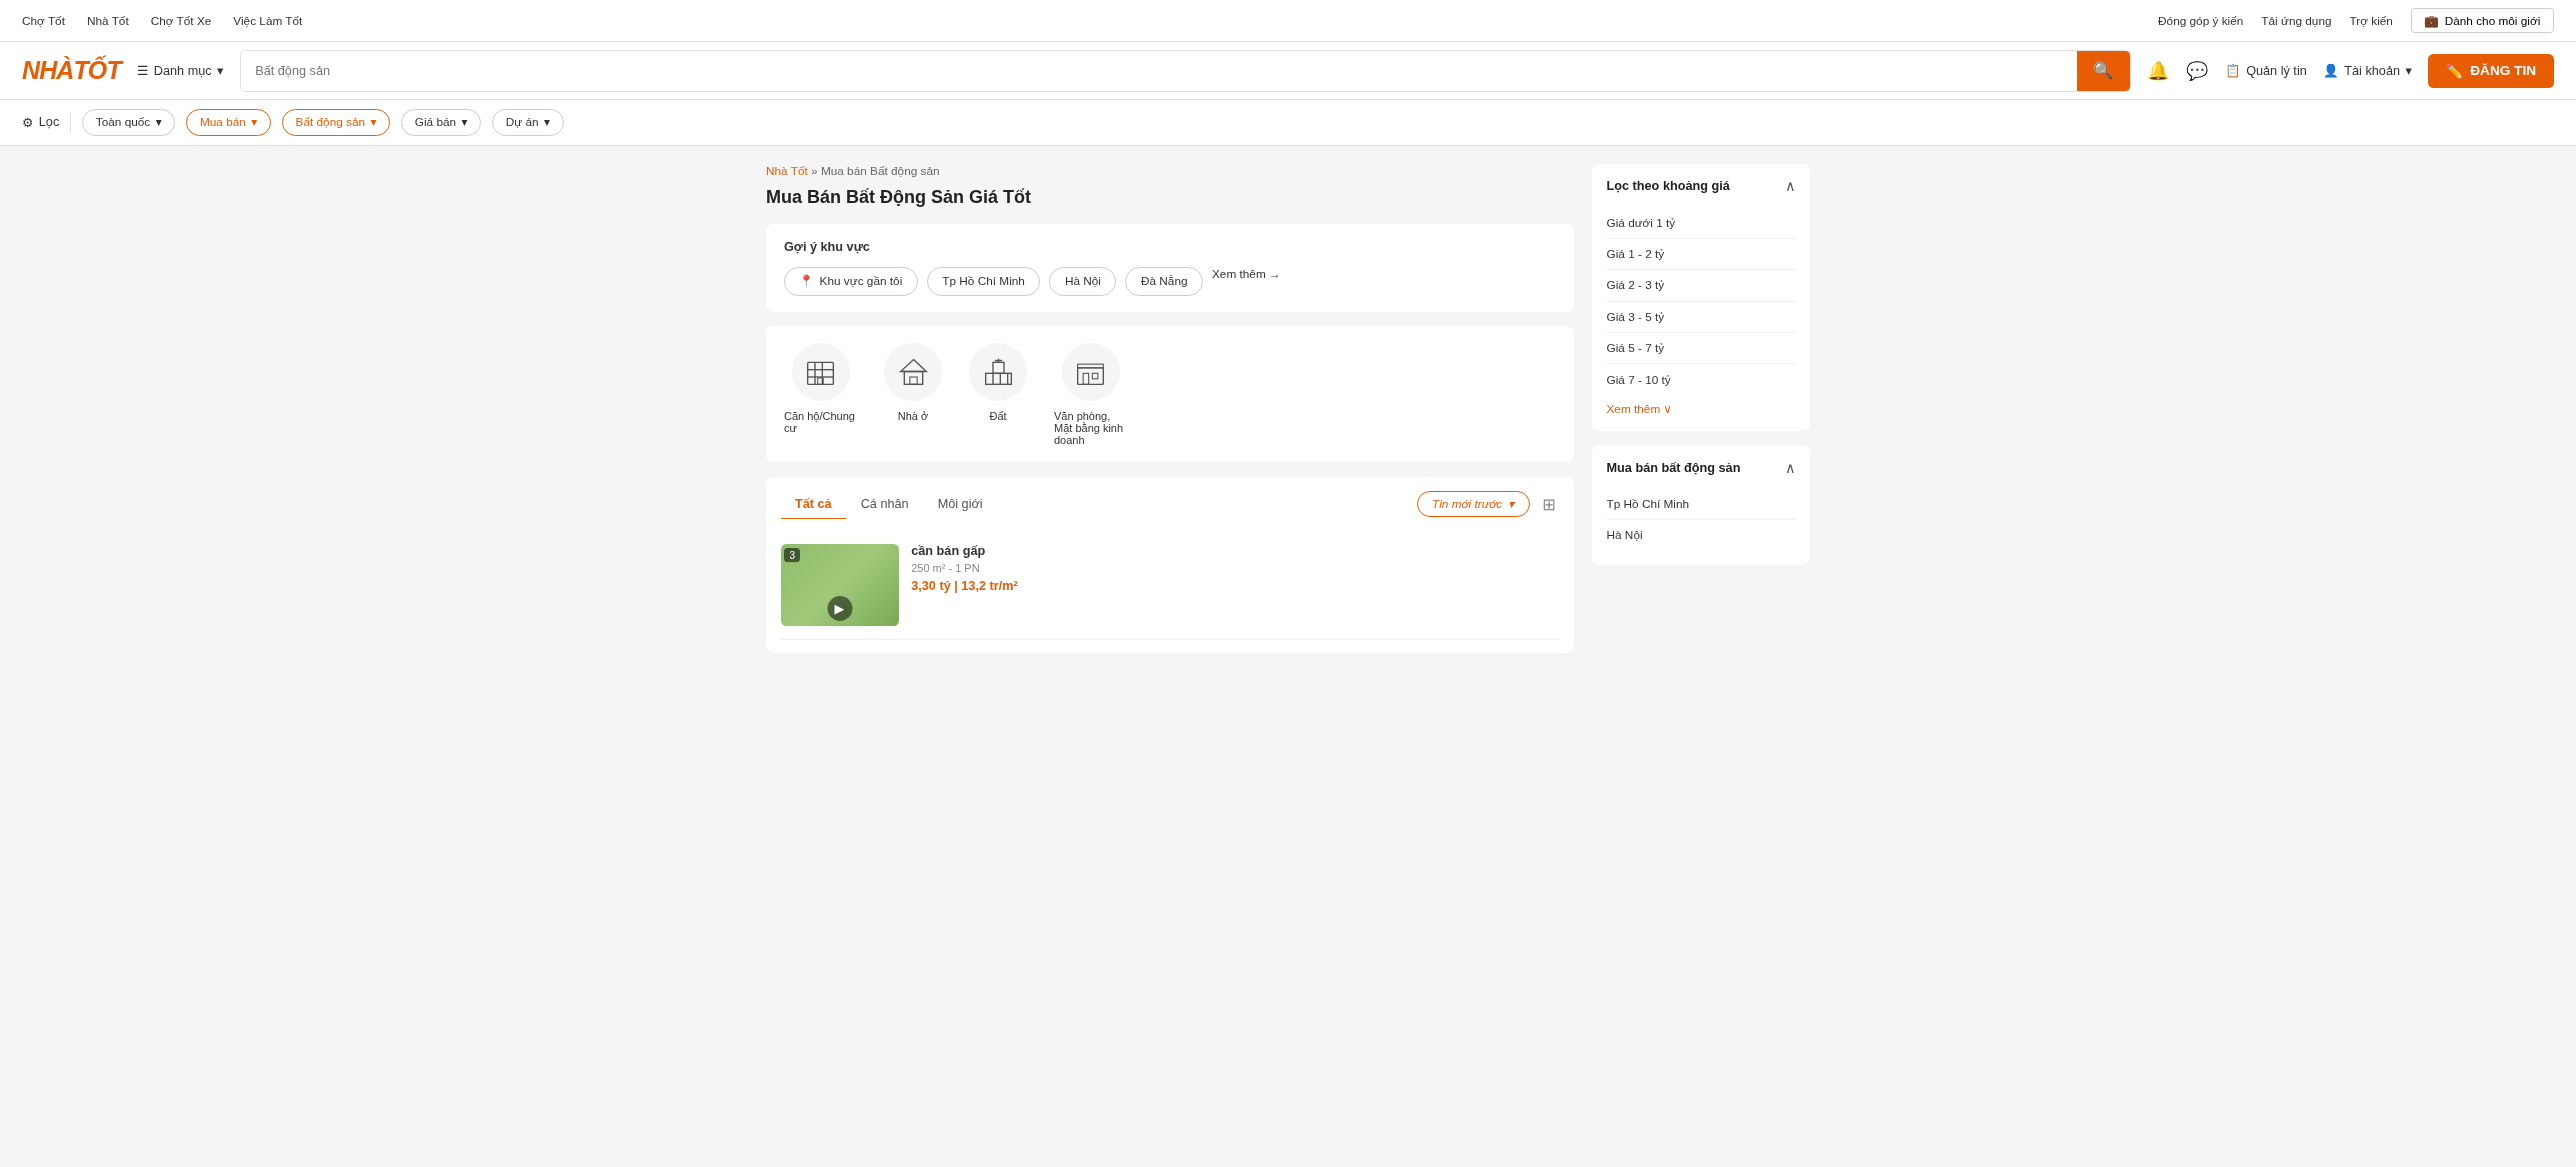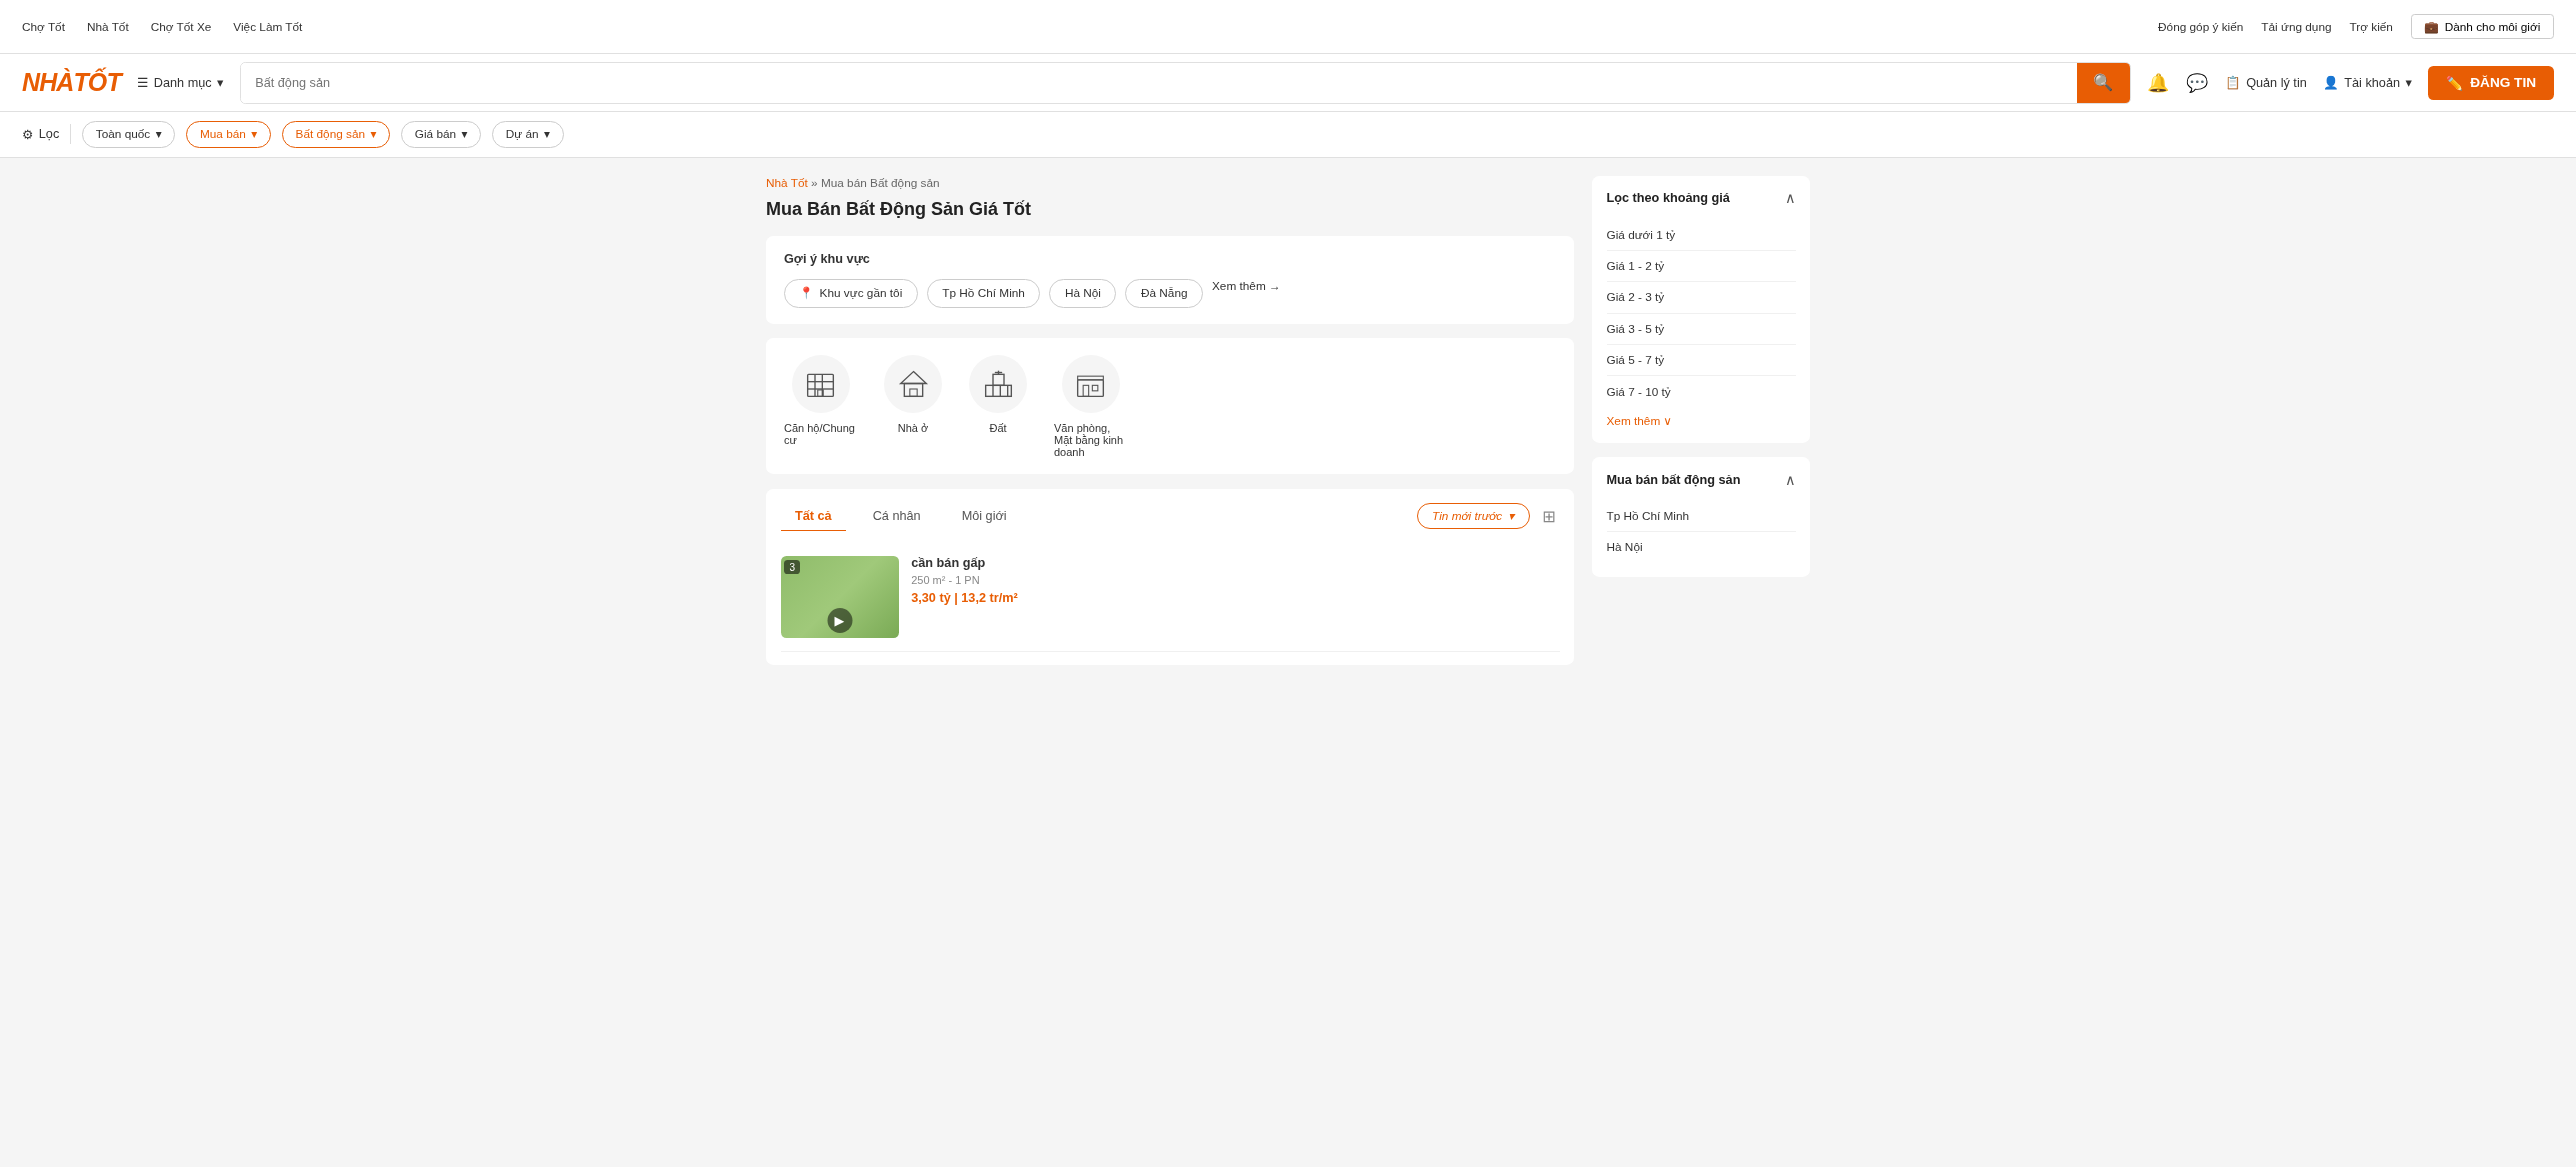--- a/index.html
+++ b/index.html
@@ -6,21 +6,21 @@
     body { font-family: Arial, sans-serif; background: #f5f5f5; font-size: 12.7px; color: #333; }
 
     
     .top-nav {
       background: #fff;
       border-bottom: 0.9px solid #e0e0e0;
       padding: 0 22px;
       display: flex;
       align-items: center;
       justify-content: space-between;
-      height: 54px;
+      height: 42px;
     }
     .top-nav-left { display: flex; gap: 22px; align-items: center; }
     .top-nav-left a { text-decoration: none; color: #333; font-size: 11.8px; }
     .top-nav-right { display: flex; gap: 18px; align-items: center; }
     .top-nav-right a { text-decoration: none; color: #333; font-size: 11.8px; }
     .btn-for-broker {
       background: #fff;
       border: 1.4px solid #ccc;
       border-radius: 3.6px;
       padding: 4.5px 12.7px;
@@ -196,21 +196,21 @@
 
     
     .listing-tabs-bar {
       background: #fff;
       border-radius: 7.3px 7.3px 0 0;
       padding: 12.7px 14.5px 0;
       display: flex;
       align-items: center;
       justify-content: space-between;
     }
-    .tabs-left { display: flex; gap: 12px; }
+    .tabs-left { display: flex; gap: 0; }
     .tab-btn {
       border: none; background: none; font-size: 12.7px; color: #555;
       padding: 7.3px 14.5px; cursor: pointer; border-bottom: 1.8px solid transparent;
     }
     .tab-btn.active { color: #e85d04; border-bottom: 1.8px solid #e85d04; font-weight: bold; }
     .tabs-right { display: flex; align-items: center; gap: 9px; }
     .sort-btn {
       border: 1.4px solid #e85d04;
       border-radius: 18px;
       padding: 5.4px 14.5px;

